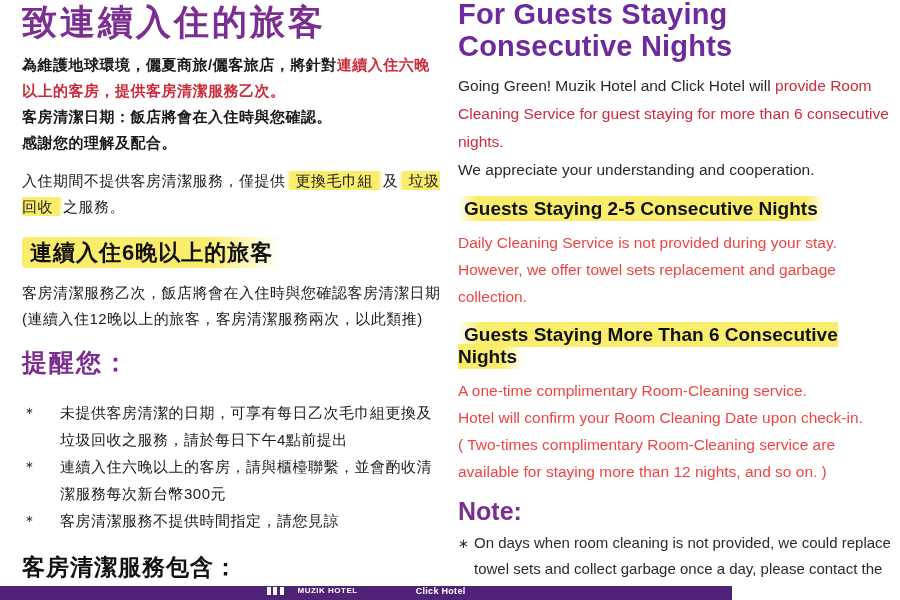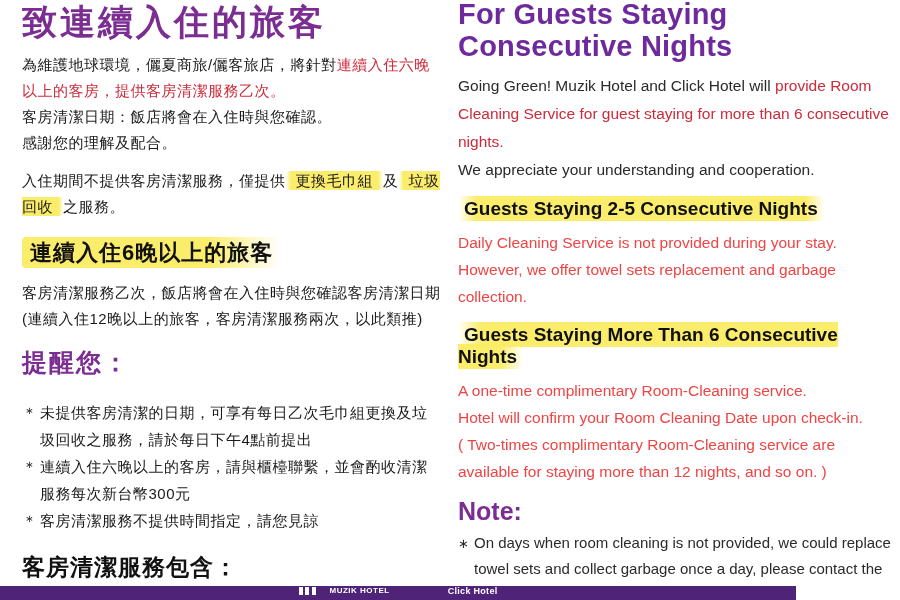--- a/index.html
+++ b/index.html
@@ -9,21 +9,21 @@
     color:#1a1a1a;position:relative;
   }
   .col-left{position:absolute;left:22px;top:0;width:420px;}
   .col-right{position:absolute;left:458px;top:0;width:438px;}
 
   
   .cjk-title{
     color:#7b2d92;font-size:35px;font-weight:700;letter-spacing:3px;
     line-height:44px;margin:0 0 8px 0;
   }
-  .cjk-body{font-size:15px;line-height:26px;margin:0;letter-spacing:0.5px;}
+  .cjk-body{font-size:15px;line-height:26px;margin:0;letter-spacing:0.5px;font-weight:bold;}
   .red{color:#cd2a3a;}
   .hl{
     background:linear-gradient(90deg,rgba(251,236,100,0) 0%,rgba(251,236,100,0.95) 5%,
       rgba(251,236,100,0.95) 95%,rgba(251,236,100,0) 100%);
     border-radius:4px;padding:1px 10px;
   }
   .cjk-sec{
     font-size:22px;font-weight:700;letter-spacing:1px;color:#111;
     display:inline-block;margin:18px 0 0 0;
   }
@@ -33,42 +33,42 @@
       rgba(251,236,100,0) 100%);
     border-radius:4px;padding:3px 8px;
   }
   .cjk-p{font-size:15px;line-height:26px;margin:12px 0 0 0;letter-spacing:0.5px;}
   .purple-h{
     color:#7b2d92;font-size:25px;font-weight:700;letter-spacing:2px;
     margin:14px 0 20px 0;
   }
   .ast-item{display:flex;font-size:15px;line-height:27px;letter-spacing:0.5px;}
   .ast-item .mark{flex:0 0 18px;}
-  .ast-item .txt{flex:1;}
+  .ast-item .txt{flex:1;margin-left:20px;}
   .black-h{font-size:23px;font-weight:700;letter-spacing:1px;margin:18px 0 0 0;color:#111;}
 
   
   .en-title{
     color:#6e2a9c;font-size:29px;font-weight:700;line-height:32px;
     margin:-2px 0 10px 0;letter-spacing:0.2px;
   }
   .en-body{font-size:15.5px;line-height:28px;margin:0;color:#2a2a2a;}
   .en-sec{
     font-size:19px;font-weight:700;color:#111;display:inline-block;margin:14px 0 0 0;
   }
   .en-sec .hl{padding:2px 6px;}
   .en-p{font-size:15.5px;line-height:27px;margin:9px 0 0 0;color:#ef4444;}
   .en-note-h{color:#7b2d92;font-size:25px;font-weight:700;margin:12px 0 4px 0;}
   .en-ast{display:flex;font-size:15px;line-height:26px;color:#2a2a2a;}
   .en-ast .mark{flex:0 0 16px;font-size:13px;padding-top:1px;}
   .en-ast .txt{flex:1;}
 
   
   .footer-bar{
-    position:absolute;left:0;bottom:0;width:796px;height:14px;
+    position:absolute;left:0;bottom:0;width:732px;height:14px;
     background:#4f2478;display:flex;align-items:flex-start;justify-content:center;
     gap:14px;padding-top:0;box-sizing:border-box;
   }
   .logo-blocks{
     display:inline-block;width:17px;height:8px;margin-top:1px;
     background:repeating-linear-gradient(90deg,#fff 0 4px,rgba(255,255,255,0) 4px 6.5px);
   }
   .brand1{color:#fff;font-size:8px;font-weight:700;letter-spacing:0.5px;line-height:10px;}
   .brand2{color:#fff;font-size:9px;font-weight:700;letter-spacing:0.3px;line-height:11px;margin-left:44px;}
 </style>

